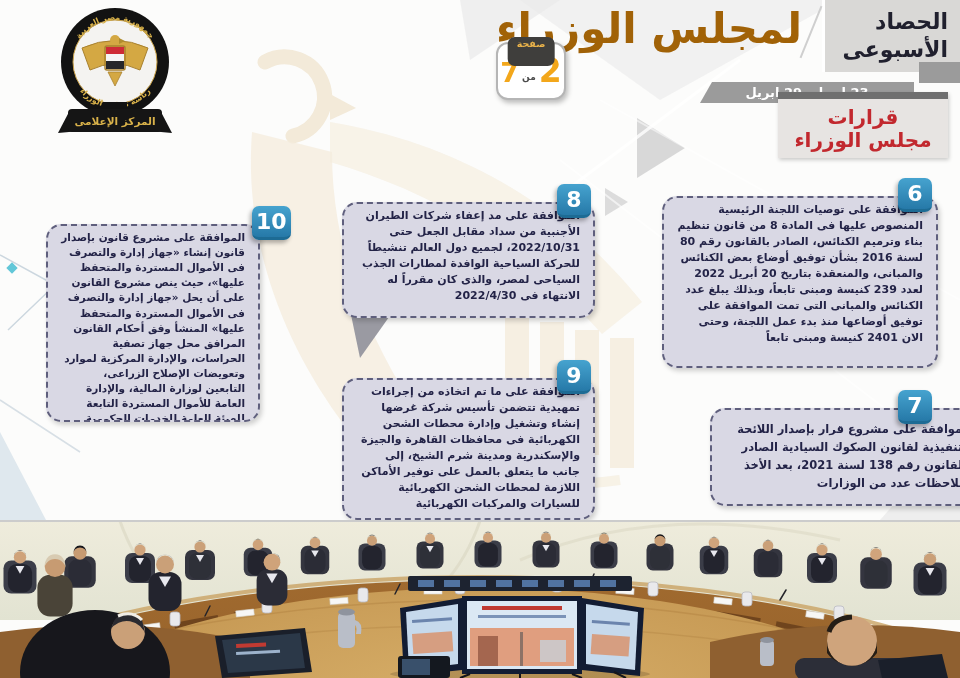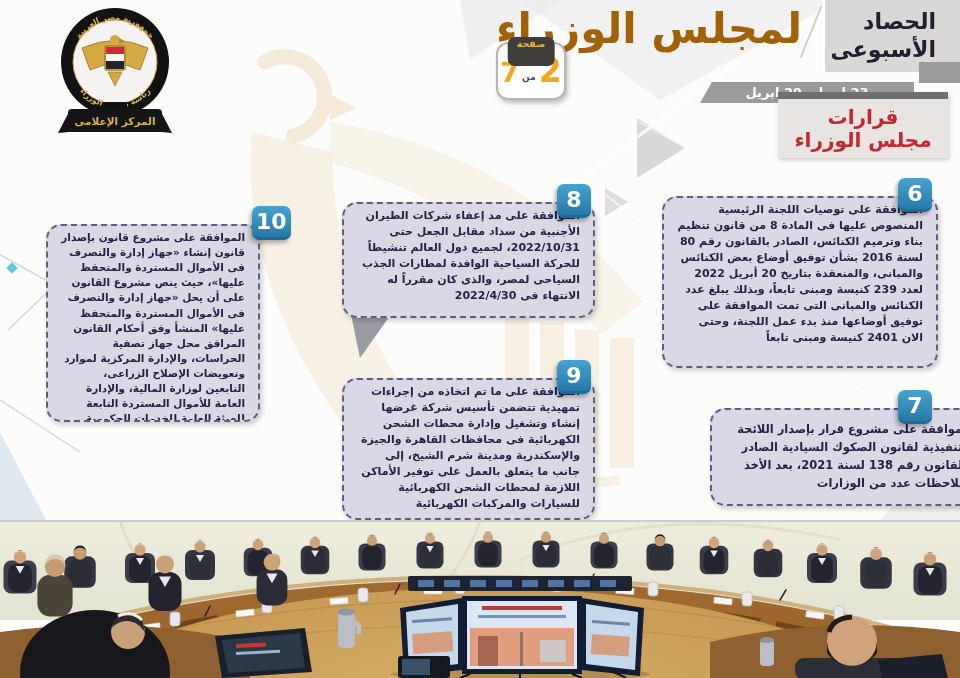--- a/index.html
+++ b/index.html
@@ -4,21 +4,21 @@
 <style>
   *{box-sizing:border-box;margin:0;padding:0}
   html,body{background:#ffffff}
   .page{position:relative;width:960px;height:678px;overflow:hidden;
         background:#fcfcfb;font-family:"DejaVu Sans",sans-serif;}
   svg{display:block}
 
   
   .masthead{position:absolute;right:0;top:0;width:138px;height:72px;background:#d9d8d6;
             border-left:3px solid #fff;display:flex;flex-direction:column;justify-content:center;
-            padding-right:24px;direction:rtl;text-align:right;color:#20202e;font-weight:bold;
+            padding-right:12px;direction:rtl;text-align:right;color:#20202e;font-weight:bold;
             font-size:22px;line-height:1.28;}
   .title-slash{position:absolute;right:148px;top:4px;width:2px;height:56px;background:#cfcfcf;
                transform:rotate(22deg)}
   .main-title{position:absolute;right:158px;top:4px;direction:rtl;color:#a16207;font-weight:bold;
               font-size:42px;letter-spacing:-1px;white-space:nowrap;}
   .date-bar{position:absolute;left:700px;top:62px;width:214px;height:21px;background:#9b9b9b;
             color:#fff;font-size:13px;font-weight:bold;display:flex;align-items:center;
             justify-content:center;direction:rtl;clip-path:polygon(12px 0,100% 0,100% 100%,0 100%);margin-top:20px;}
   .date-bar-stub{position:absolute;left:919px;top:62px;width:41px;height:21px;background:#9b9b9b;}
 

